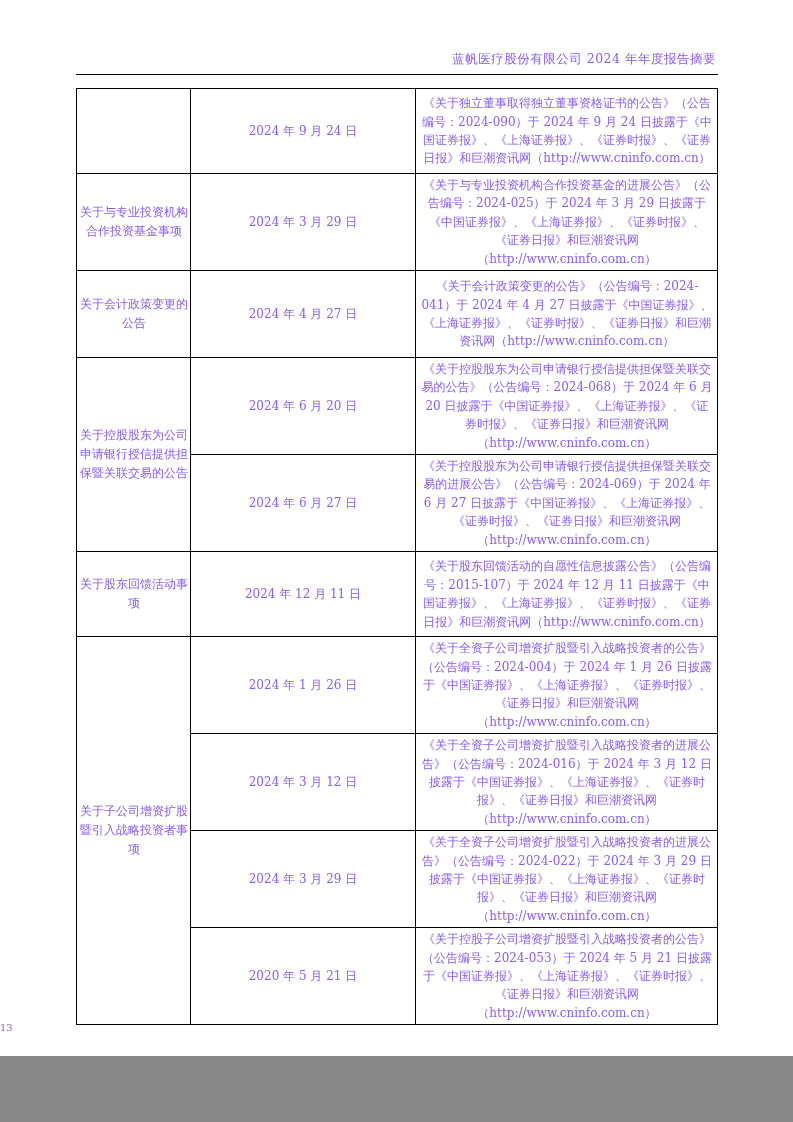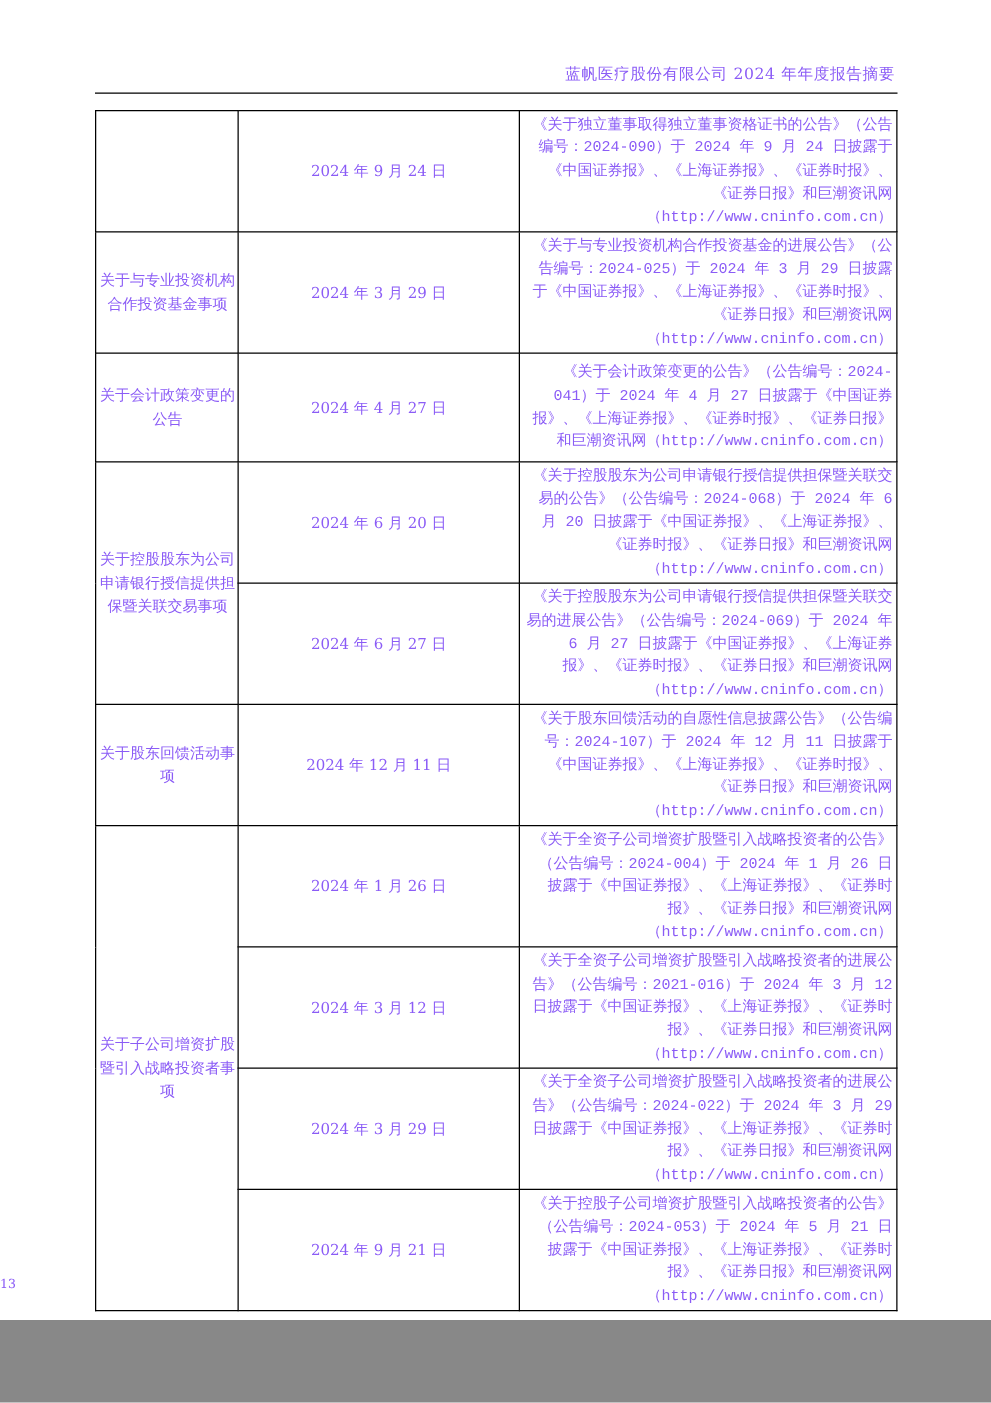--- a/index.html
+++ b/index.html
@@ -46,26 +46,25 @@
     line-height: 19px;
     padding: 1px 2px 1px 3px;
   }
   td.date-cell {
     text-align: center;
     line-height: 18px;
     padding: 1px 19px;
     white-space: nowrap;
   }
   td.detail-cell {
-    text-align: right;
+    text-align: center;
     line-height: 18.4px;
     padding: 2px 3px 2px 4px;
     overflow-wrap: break-word;
     word-break: break-word;
-    font-family: Liberation Mono, monospace;
   }
   .page-number {
     position: absolute;
     left: 0;
     top: 1022px;
     width: 100%;
     text-align: left;
     font-size: 10px;
   }
   
@@ -105,48 +104,48 @@
         <td class="cat-cell">关于与专业投资机构合作投资基金事项</td>
         <td class="date-cell">2024 年 3 月 29 日</td>
         <td class="detail-cell">《关于与专业投资机构合作投资基金的进展公告》（公告编号：2024-025）于 2024 年 3 月 29 日披露于《中国证券报》、《上海证券报》、《证券时报》、《证券日报》和巨潮资讯网（http://www.cninfo.com.cn）</td>
       </tr>
       <tr class="r3">
         <td class="cat-cell">关于会计政策变更的公告</td>
         <td class="date-cell">2024 年 4 月 27 日</td>
         <td class="detail-cell">《关于会计政策变更的公告》（公告编号：2024-041）于 2024 年 4 月 27 日披露于《中国证券报》、《上海证券报》、《证券时报》、《证券日报》和巨潮资讯网（http://www.cninfo.com.cn）</td>
       </tr>
       <tr class="r4">
-        <td class="cat-cell" rowspan="2">关于控股股东为公司申请银行授信提供担保暨关联交易事项</td>
+        <td class="cat-cell" rowspan="2">关于控股股东为公司申请银行授信提供担保暨关联交易的公告</td>
         <td class="date-cell">2024 年 6 月 20 日</td>
         <td class="detail-cell">《关于控股股东为公司申请银行授信提供担保暨关联交易的公告》（公告编号：2024-068）于 2024 年 6 月 20 日披露于《中国证券报》、《上海证券报》、《证券时报》、《证券日报》和巨潮资讯网（http://www.cninfo.com.cn）</td>
       </tr>
       <tr class="r5">
         <td class="date-cell">2024 年 6 月 27 日</td>
         <td class="detail-cell">《关于控股股东为公司申请银行授信提供担保暨关联交易的进展公告》（公告编号：2024-069）于 2024 年 6 月 27 日披露于《中国证券报》、《上海证券报》、《证券时报》、《证券日报》和巨潮资讯网（http://www.cninfo.com.cn）</td>
       </tr>
       <tr class="r6">
         <td class="cat-cell">关于股东回馈活动事项</td>
         <td class="date-cell">2024 年 12 月 11 日</td>
-        <td class="detail-cell">《关于股东回馈活动的自愿性信息披露公告》（公告编号：2024-107）于 2024 年 12 月 11 日披露于《中国证券报》、《上海证券报》、《证券时报》、《证券日报》和巨潮资讯网（http://www.cninfo.com.cn）</td>
+        <td class="detail-cell">《关于股东回馈活动的自愿性信息披露公告》（公告编号：2015-107）于 2024 年 12 月 11 日披露于《中国证券报》、《上海证券报》、《证券时报》、《证券日报》和巨潮资讯网（http://www.cninfo.com.cn）</td>
       </tr>
       <tr class="r7">
         <td class="cat-cell" rowspan="4">关于子公司增资扩股暨引入战略投资者事项</td>
         <td class="date-cell">2024 年 1 月 26 日</td>
         <td class="detail-cell">《关于全资子公司增资扩股暨引入战略投资者的公告》（公告编号：2024-004）于 2024 年 1 月 26 日披露于《中国证券报》、《上海证券报》、《证券时报》、《证券日报》和巨潮资讯网（http://www.cninfo.com.cn）</td>
       </tr>
       <tr class="r8">
         <td class="date-cell">2024 年 3 月 12 日</td>
-        <td class="detail-cell">《关于全资子公司增资扩股暨引入战略投资者的进展公告》（公告编号：2021-016）于 2024 年 3 月 12 日披露于《中国证券报》、《上海证券报》、《证券时报》、《证券日报》和巨潮资讯网（http://www.cninfo.com.cn）</td>
+        <td class="detail-cell">《关于全资子公司增资扩股暨引入战略投资者的进展公告》（公告编号：2024-016）于 2024 年 3 月 12 日披露于《中国证券报》、《上海证券报》、《证券时报》、《证券日报》和巨潮资讯网（http://www.cninfo.com.cn）</td>
       </tr>
       <tr class="r9">
         <td class="date-cell">2024 年 3 月 29 日</td>
         <td class="detail-cell">《关于全资子公司增资扩股暨引入战略投资者的进展公告》（公告编号：2024-022）于 2024 年 3 月 29 日披露于《中国证券报》、《上海证券报》、《证券时报》、《证券日报》和巨潮资讯网（http://www.cninfo.com.cn）</td>
       </tr>
       <tr class="r10">
-        <td class="date-cell">2024 年 9 月 21 日</td>
+        <td class="date-cell">2020 年 5 月 21 日</td>
         <td class="detail-cell">《关于控股子公司增资扩股暨引入战略投资者的公告》（公告编号：2024-053）于 2024 年 5 月 21 日披露于《中国证券报》、《上海证券报》、《证券时报》、《证券日报》和巨潮资讯网（http://www.cninfo.com.cn）</td>
       </tr>
     </tbody>
   </table>
 
   <div class="page-number">13</div>
 
 </div>
 
 </body></html>

